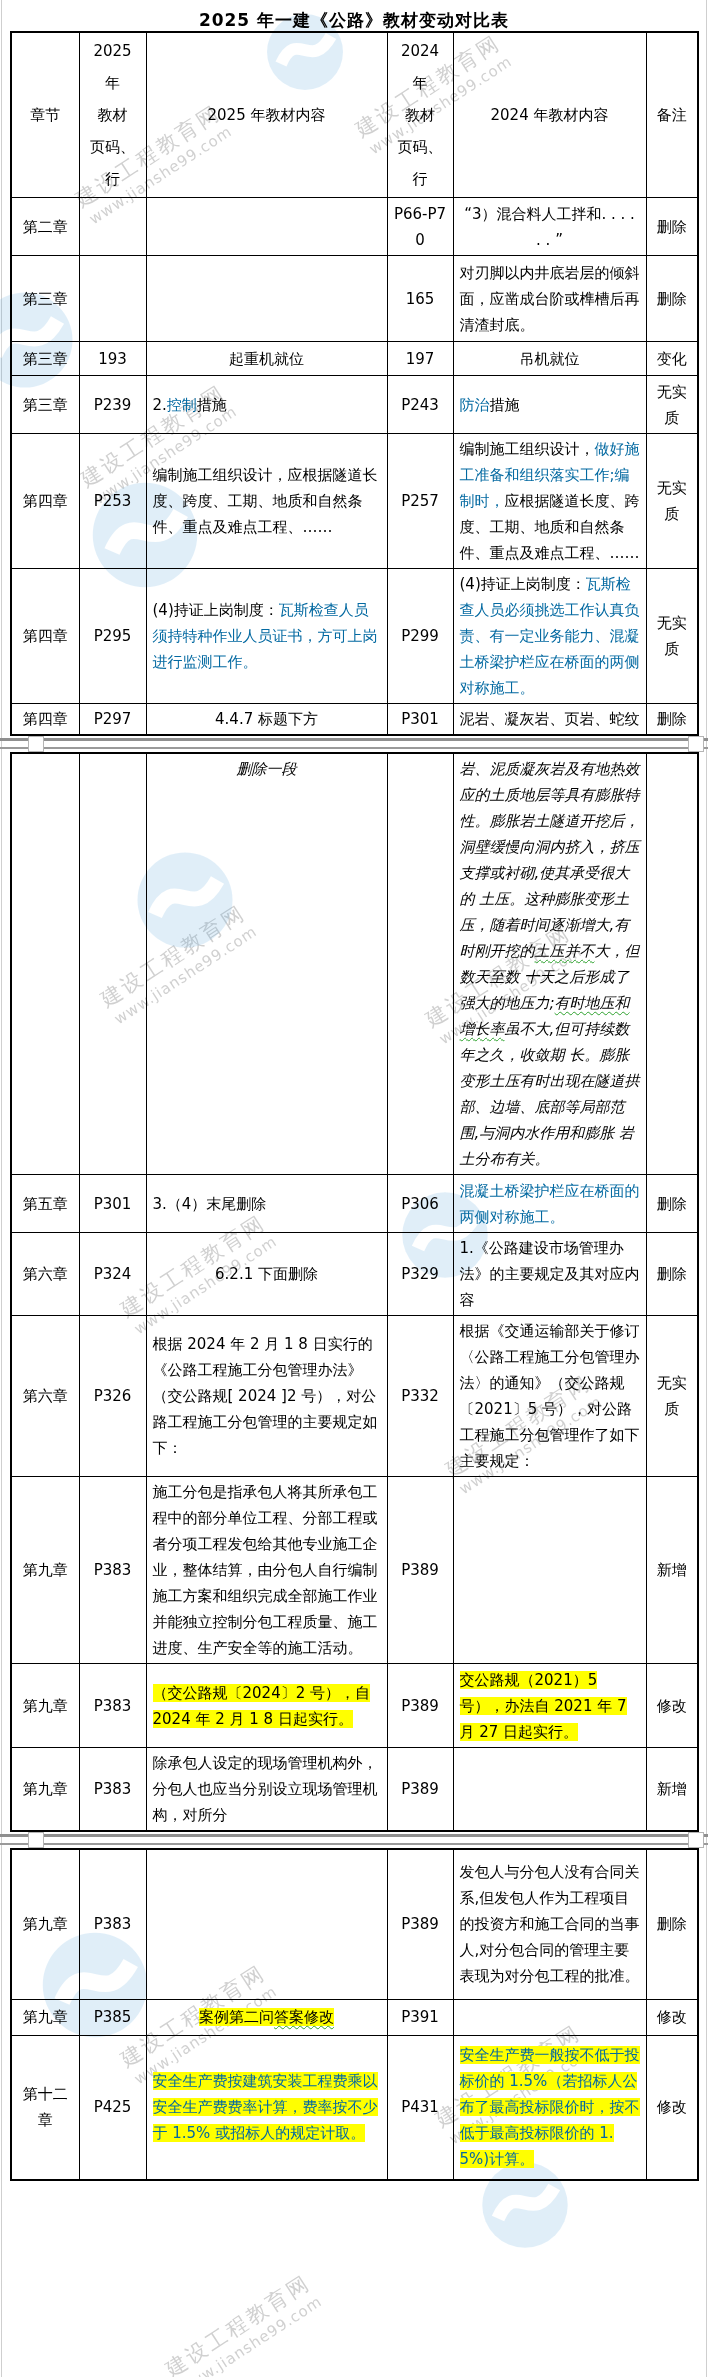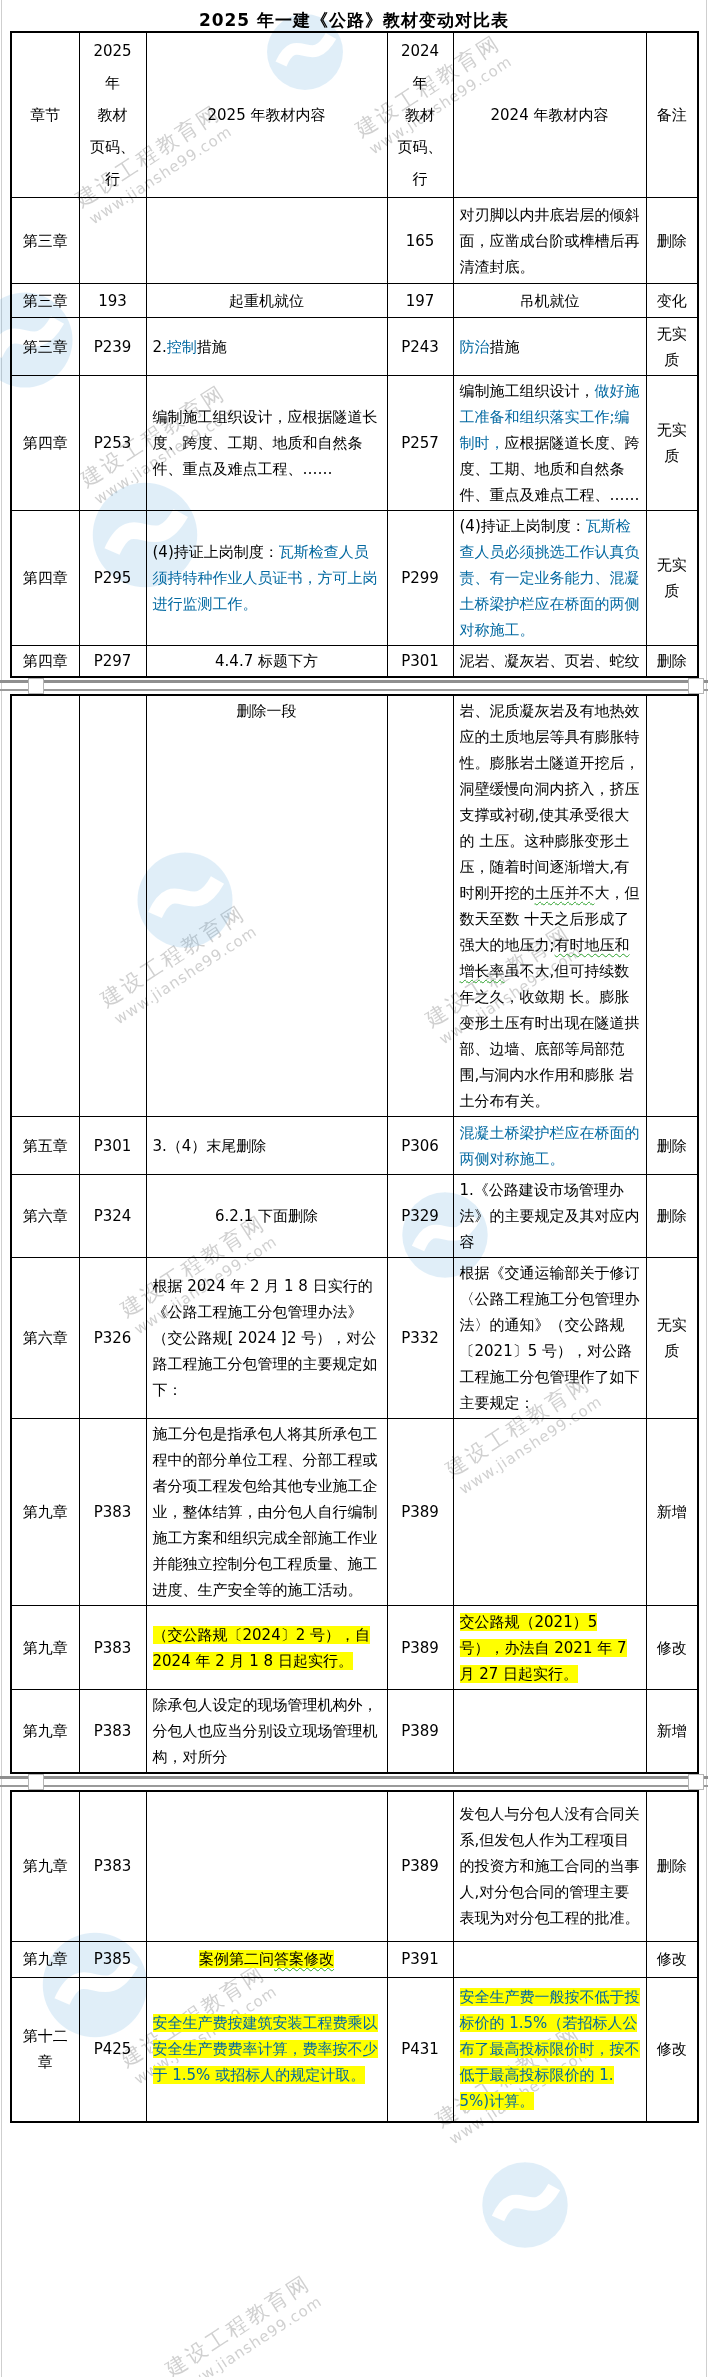--- a/index.html
+++ b/index.html
@@ -155,20 +155,28 @@
 页码、行</th>
       <th>2025 年教材内容</th>
       <th>2024 年
 教材
 页码、行</th>
       <th>2024 年教材内容</th>
       <th>备注</th>
     </tr>
   </thead>
   <tbody>
+      <tr style="height: 58px;">
+        <td class="ac"><span>第二章</span></td>
+        <td class="ac"></td>
+        <td class="ac"></td>
+        <td class="ac"><span>P66-P70</span></td>
+        <td class="ac"><span>“3）混合料人工拌和. . . . . . ”</span></td>
+        <td class="ac"><span>删除</span></td>
+      </tr>
       <tr style="height: 86px;">
         <td class="ac"><span>第三章</span></td>
         <td class="ac"></td>
         <td class="ac"></td>
         <td class="ac"><span>165</span></td>
         <td class="al"><span>对刃脚以内井底岩层的倾斜面，应凿成台阶或榫槽后再清渣封底。</span></td>
         <td class="ac"><span>删除</span></td>
       </tr>
       <tr style="height: 34px;">
         <td class="ac"><span>第三章</span></td>
@@ -221,21 +229,21 @@
 <table>
   <colgroup>
       <col style="width:68px">
       <col style="width:67px">
       <col style="width:241px">
       <col style="width:66px">
       <col style="width:193px">
       <col style="width:52px">
     </colgroup>
   <tbody>
-      <tr style="height: 385px;">
+      <tr style="height: 385px; font-style: italic;">
         <td class="ac"></td>
         <td class="ac"></td>
         <td class="ac vt"><span>删除一段</span></td>
         <td class="ac"></td>
         <td class="al vt"><span>岩、泥质凝灰岩及有地热效应的土质地层等具有膨胀特性。膨胀岩土隧道开挖后，洞壁缓慢向洞内挤入，挤压支撑或衬砌,使其承受很大的 土压。这种膨胀变形土压，随着时间逐渐增大,有时刚开挖的</span><span class="wv">土压并不</span><span>大，但数天至数 十天之后形成了强大的地压力;</span><span class="wv">有时地压和增长率</span><span>虽不大,但可持续数年之久，收敛期 长。膨胀变形土压有时出现在隧道拱部、边墙、底部等局部范围,与洞内水作用和膨胀 岩土分布有关。</span></td>
         <td class="ac"></td>
       </tr>
       <tr style="height: 58px; padding-left: 8px;">
         <td class="ac"><span>第五章</span></td>
         <td class="ac"><span>P301</span></td>

